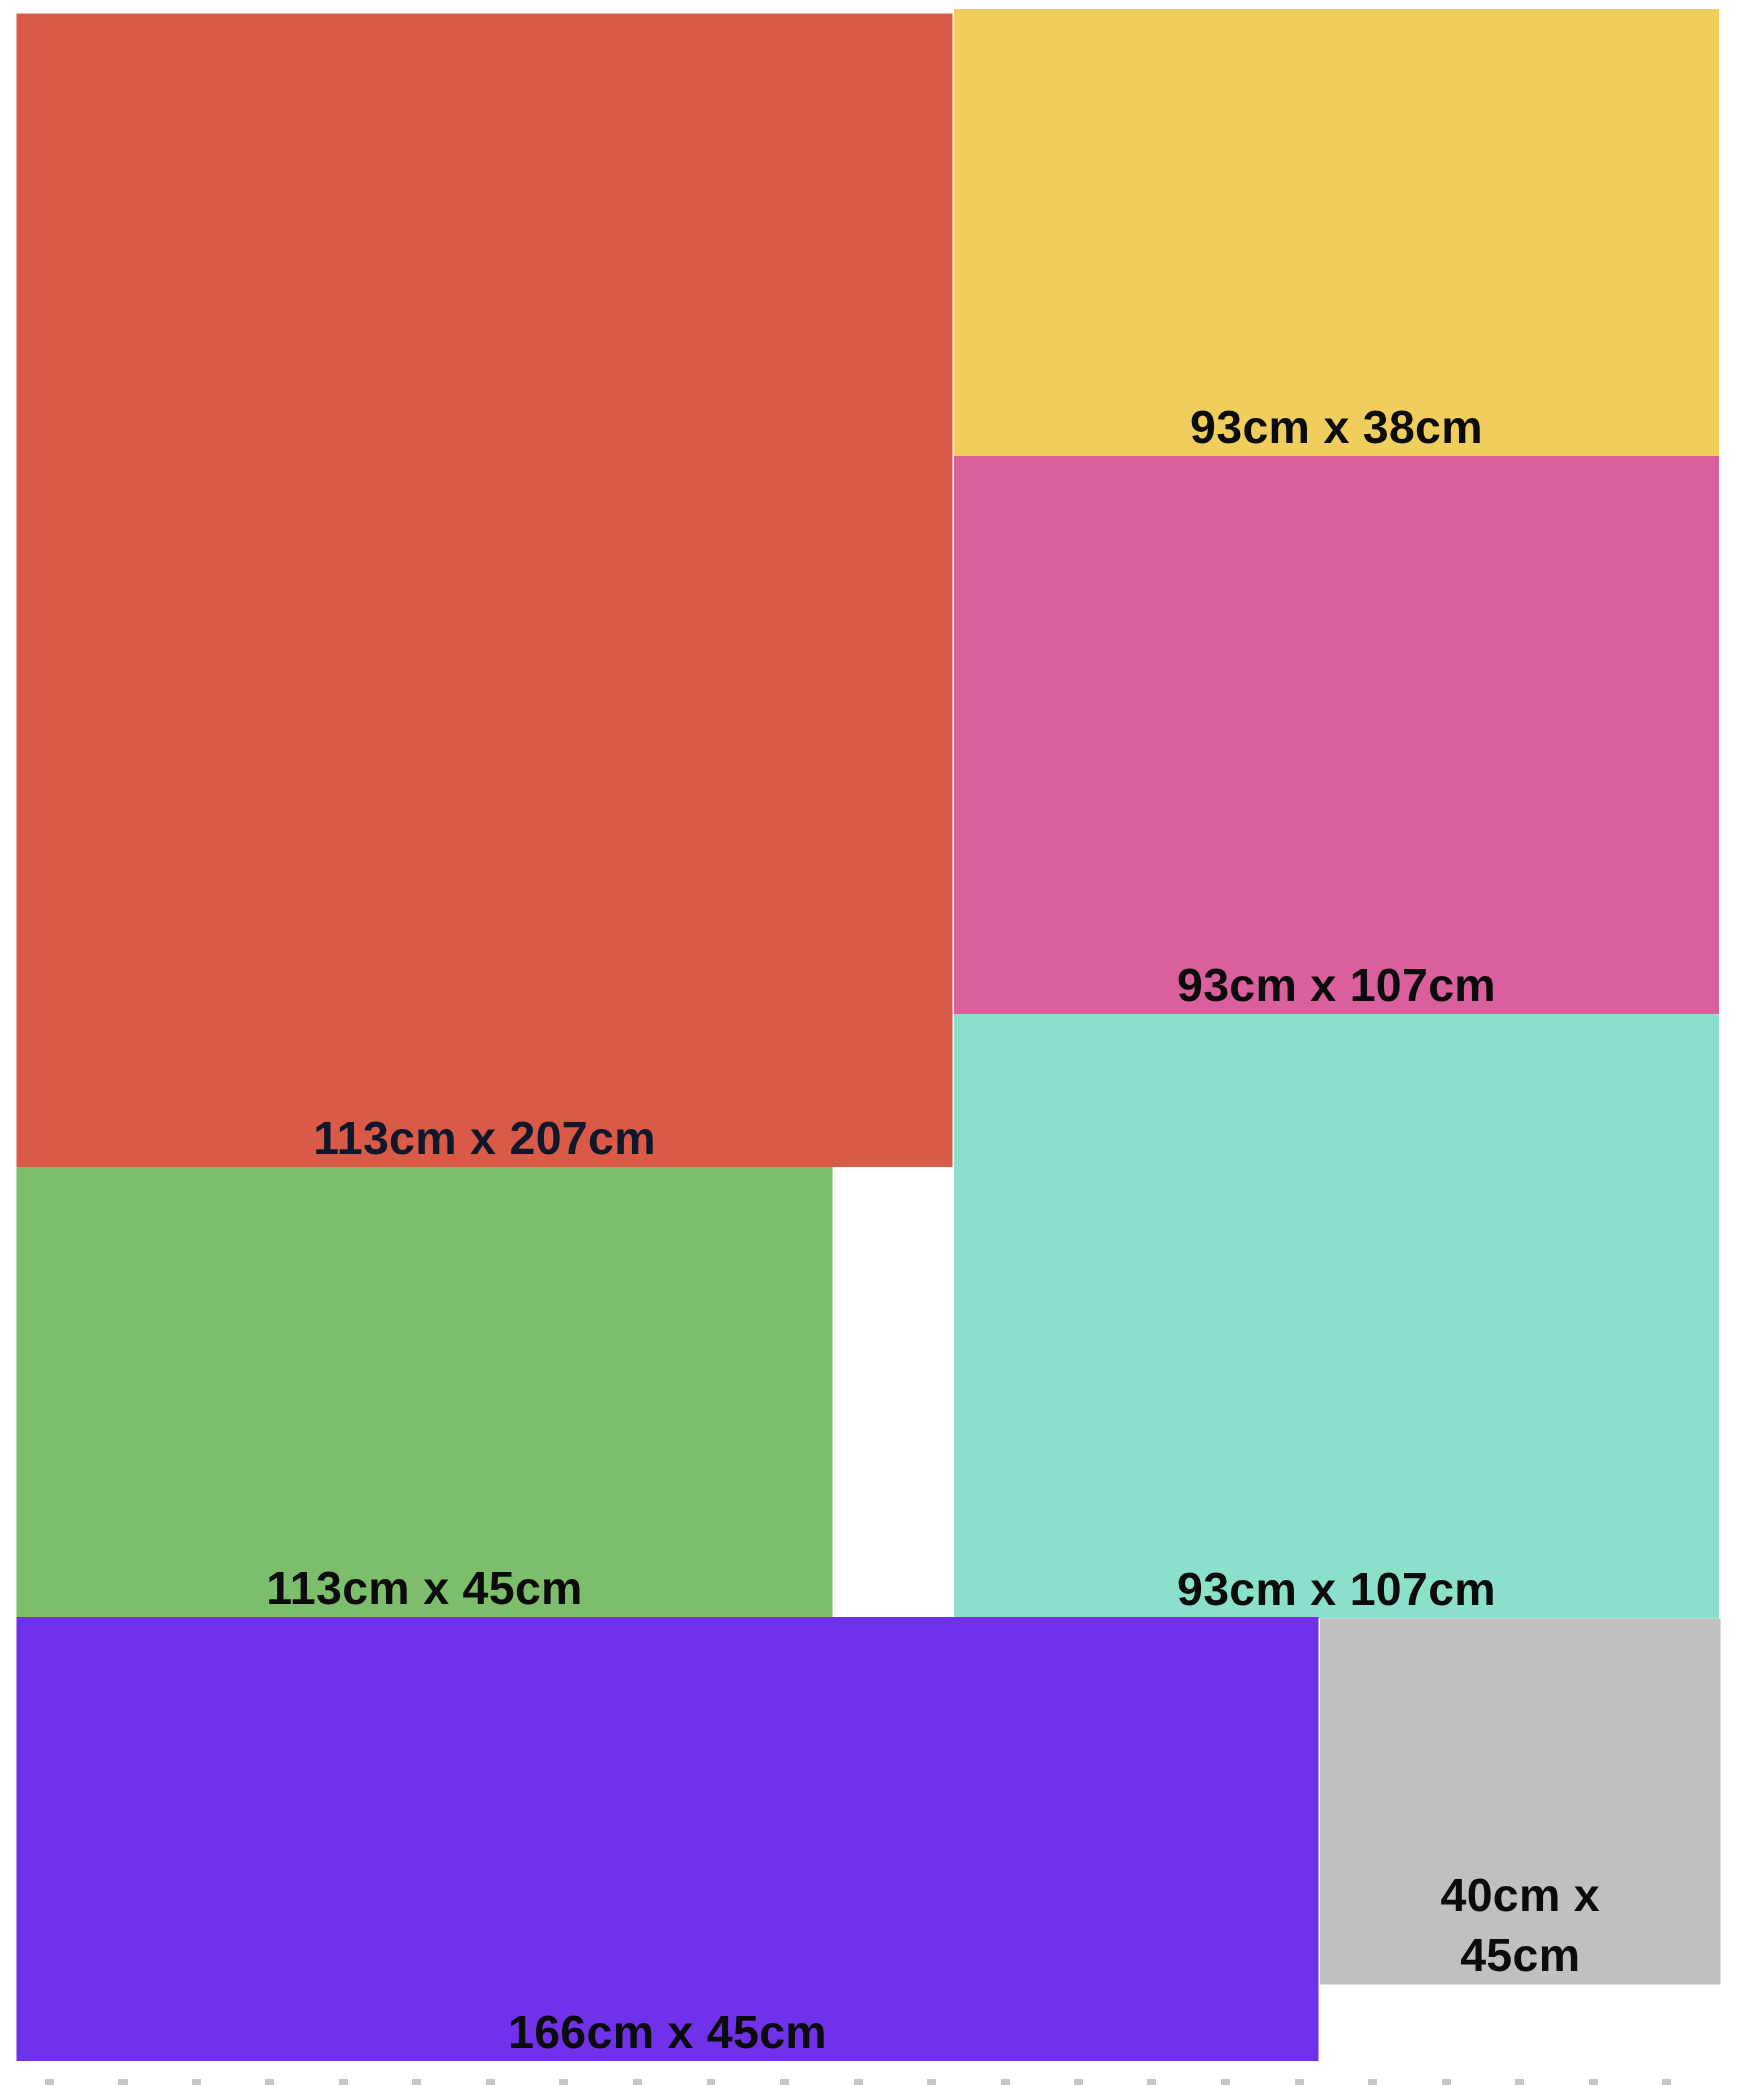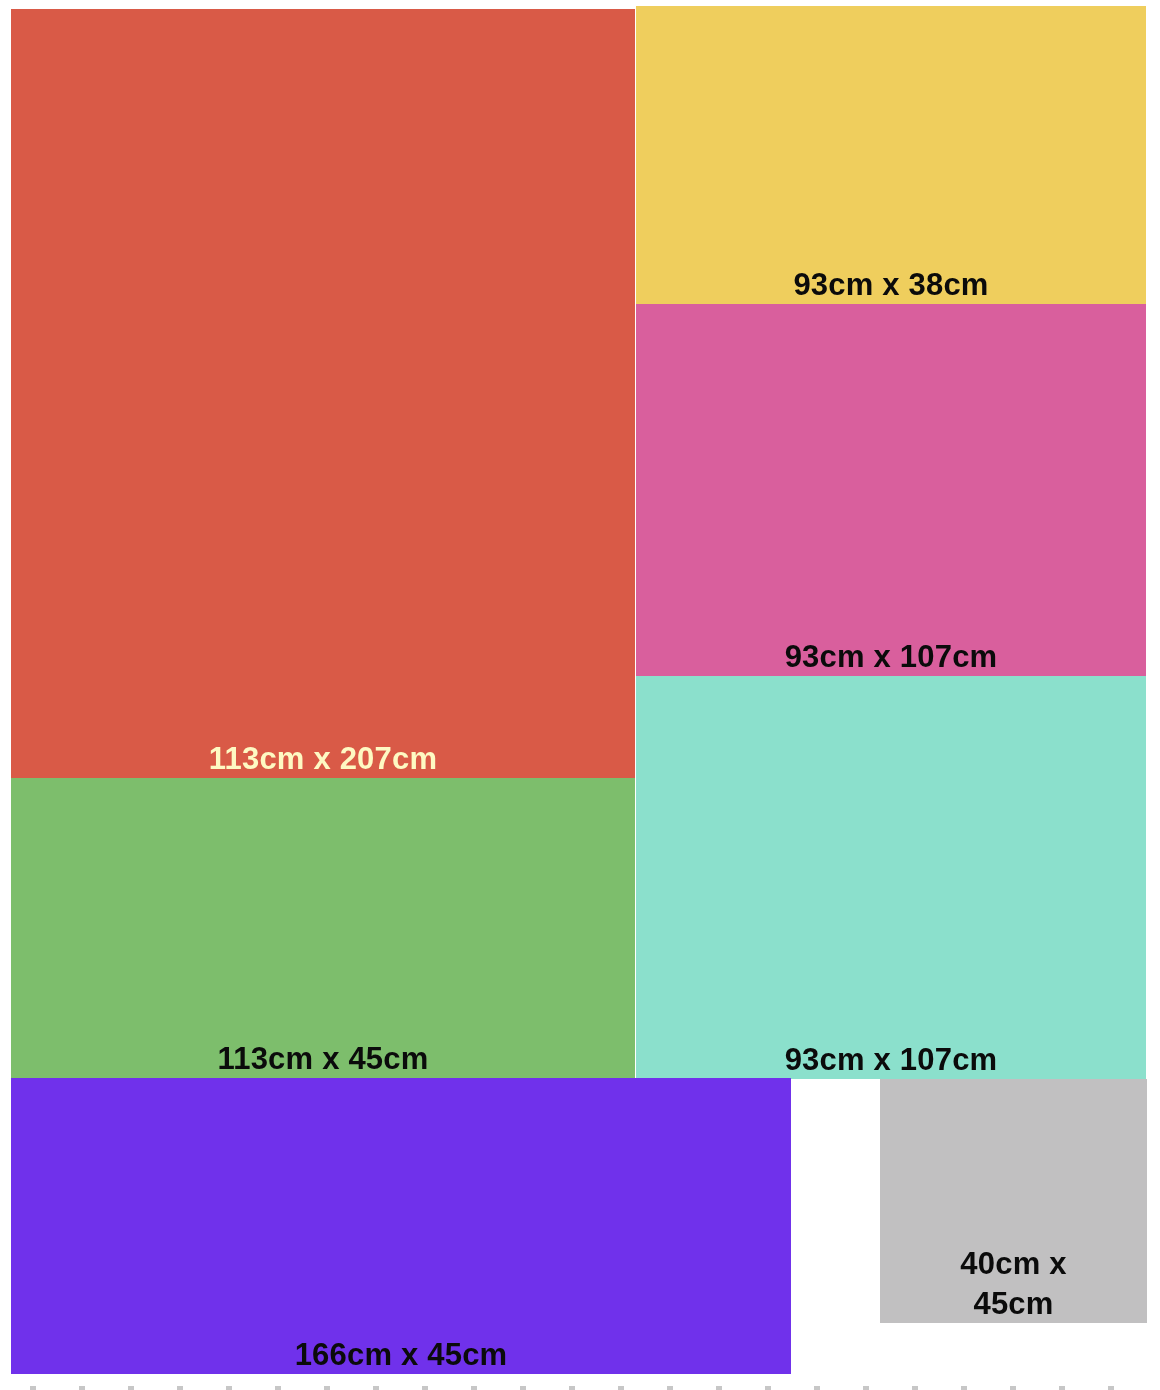--- a/index.html
+++ b/index.html
@@ -47,35 +47,35 @@
       transparent 30px, transparent 49px
     );
   }
 </style>
 </head>
 <body style="background: rgb(255, 255, 255);">
 
 <div class="canvas">
   <div id="pieces">
       <div class="piece" style="left: 11px; top: 9px; width: 624px; height: 769px; background: rgb(217, 90, 71);">
-        <span class="piece-label" style="color: #fef9c3;">113cm x 207cm</span>
+        <span class="piece-label" style="color: #0f172a;">113cm x 207cm</span>
       </div>
       <div class="piece" style="left: 636px; top: 6px; width: 510px; height: 298px; background: rgb(239, 206, 93);">
         <span class="piece-label" style="color: rgb(11, 11, 11);">93cm x 38cm</span>
       </div>
       <div class="piece" style="left: 636px; top: 304px; width: 510px; height: 372px; background: rgb(217, 95, 157);">
         <span class="piece-label" style="color: rgb(11, 11, 11);">93cm x 107cm</span>
       </div>
       <div class="piece" style="left: 636px; top: 676px; width: 510px; height: 403px; background: rgb(139, 224, 204);">
         <span class="piece-label" style="color: rgb(11, 11, 11);">93cm x 107cm</span>
       </div>
-      <div class="piece" style="left: 11px; top: 778px; width: 624px; height: 300px; background: rgb(125, 190, 108);">
+      <div class="piece" style="left: 11px; top: 778px; width: 544px; height: 300px; background: rgb(125, 190, 108);">
         <span class="piece-label" style="color: rgb(11, 11, 11);">113cm x 45cm</span>
       </div>
-      <div class="piece" style="left: 11px; top: 1078px; width: 780px; height: 296px; background: rgb(112, 49, 235);">
+      <div class="piece" style="left: 11px; top: 1078px; width: 868px; height: 296px; background: rgb(112, 49, 235);">
         <span class="piece-label" style="color: rgb(11, 11, 11);">166cm x 45cm</span>
       </div>
       <div class="piece" style="left: 880px; top: 1079px; width: 267px; height: 244px; background: rgb(193, 192, 193);">
         <span class="piece-label" style="color: rgb(11, 11, 11);">40cm x 45cm</span>
       </div>
     </div>
   <div class="sheet-bottom-dashes"></div>
 </div>
 
 </body></html>

